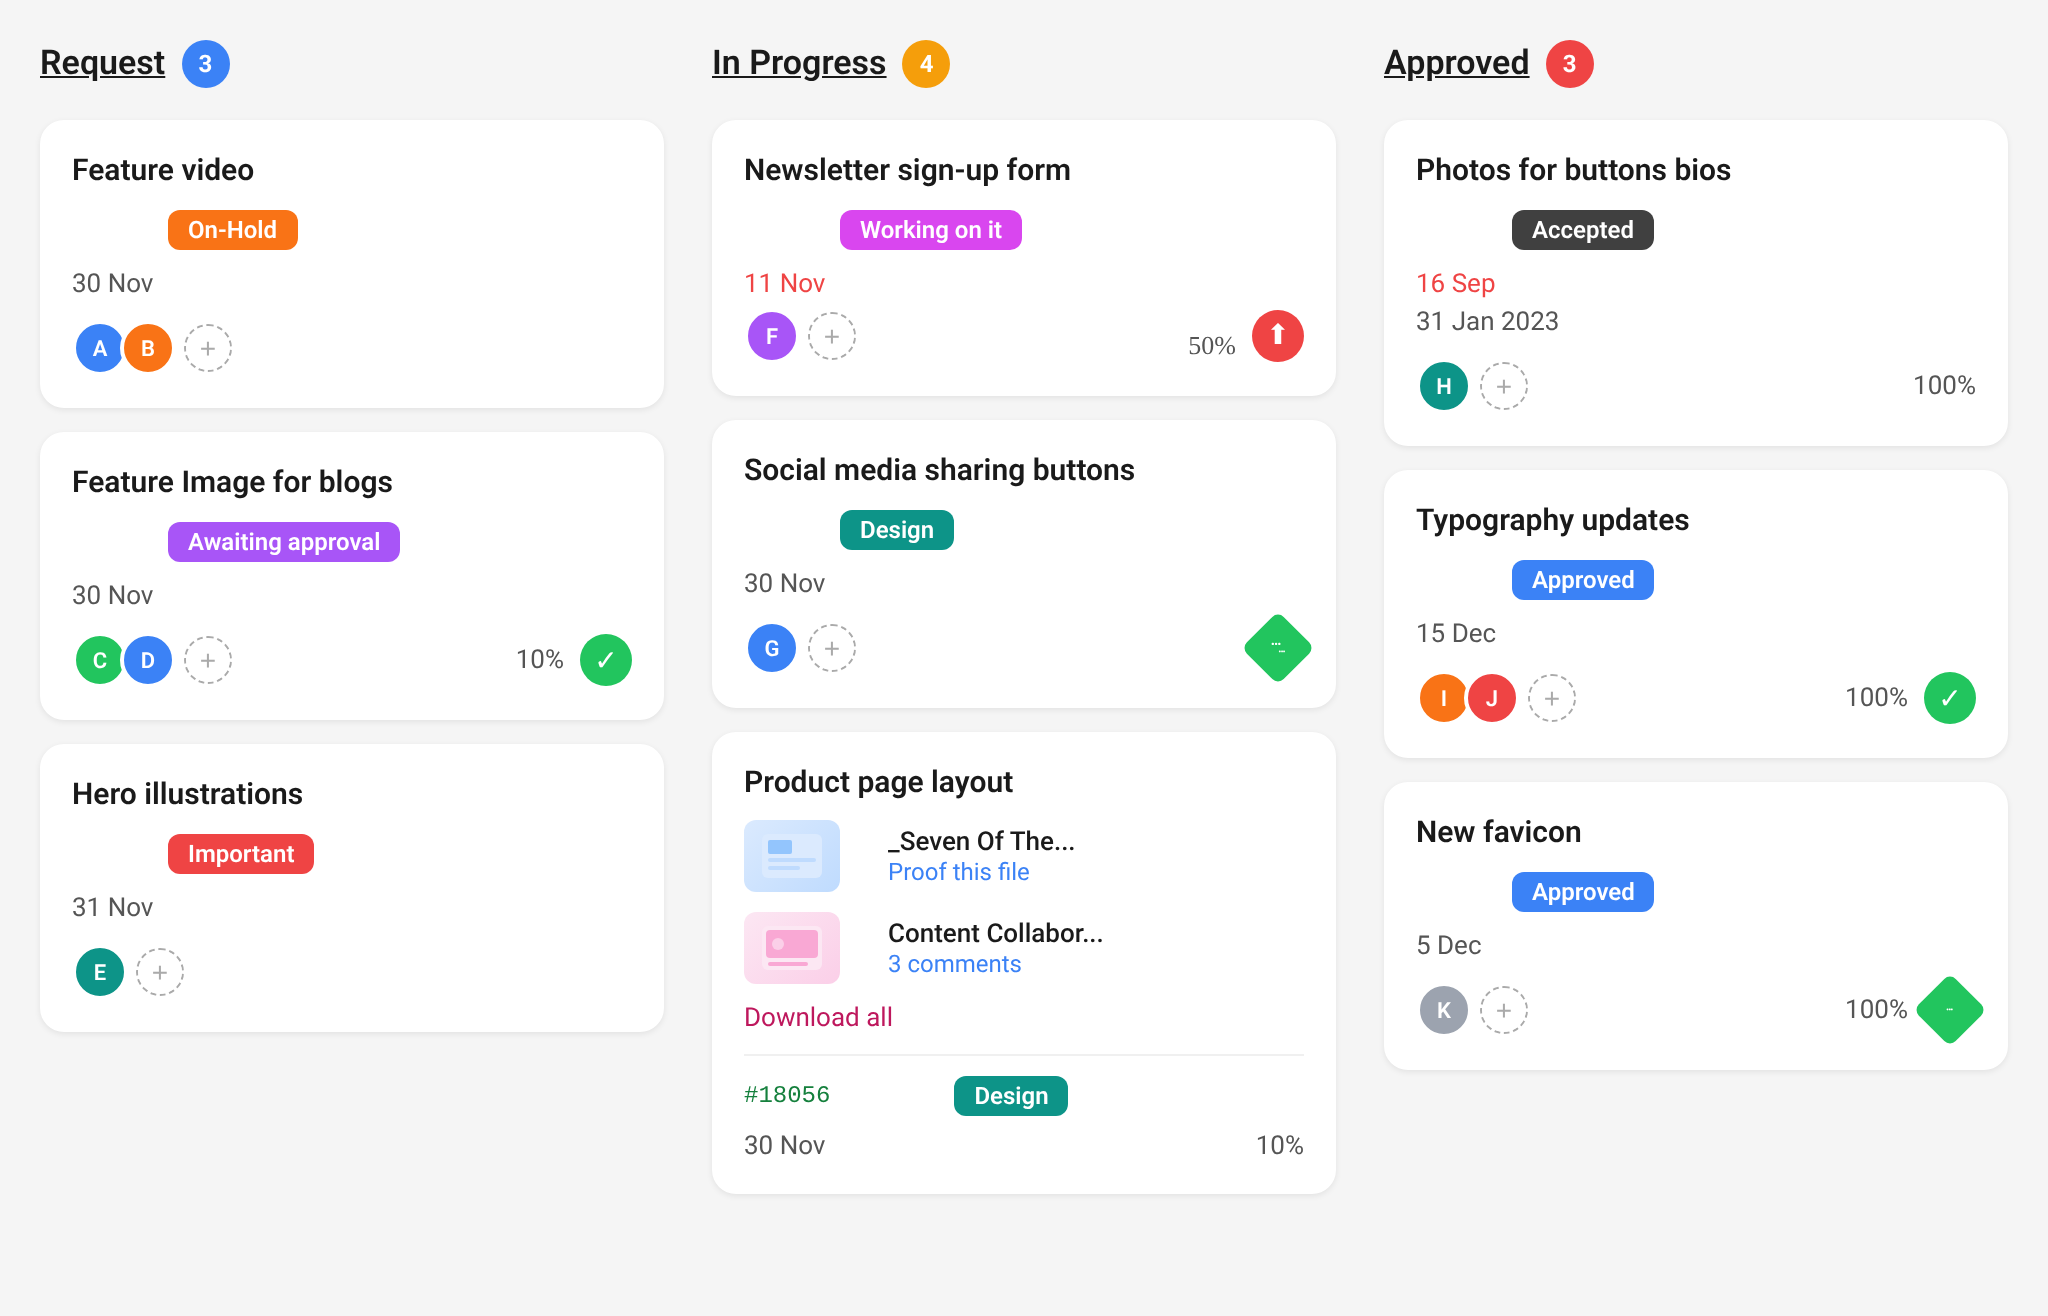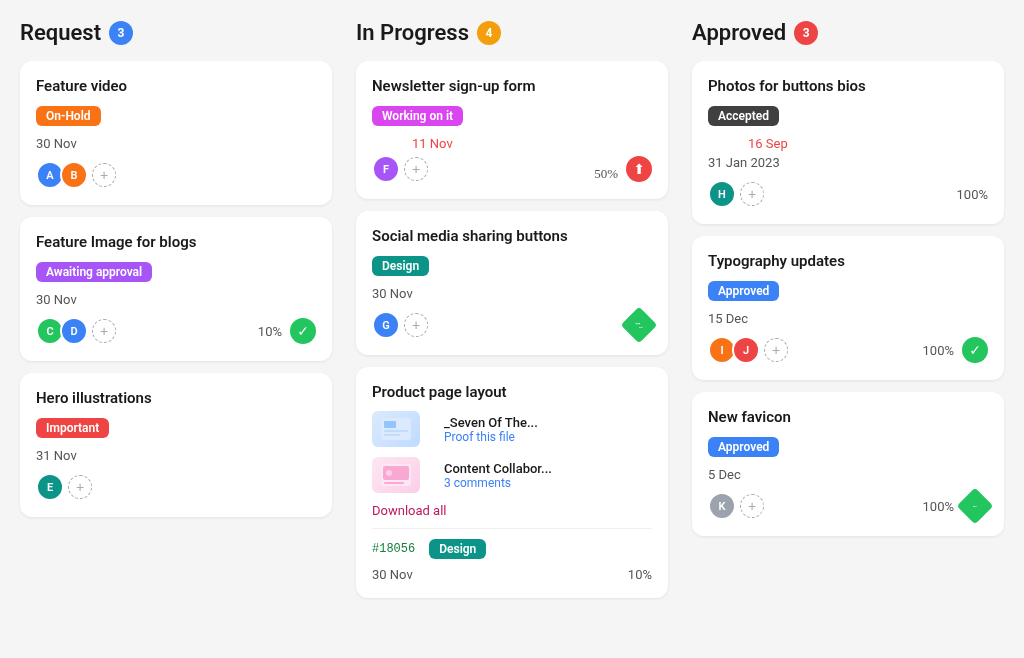--- a/index.html
+++ b/index.html
@@ -15,23 +15,24 @@
       gap: 24px;
       max-width: 1024px;
     }
     .column-header {
       display: flex;
       align-items: center;
       gap: 8px;
       margin-bottom: 16px;
     }
     .column-title {
-      font-size: 22px;
+      font-size: 17px;
       font-weight: 600;
       color: #1a1a1a;
+      text-decoration: underline;
     }
     .badge {
       display: inline-flex;
       align-items: center;
       justify-content: center;
       width: 24px;
       height: 24px;
       border-radius: 50%;
       font-size: 12px;
       font-weight: 700;
@@ -54,38 +55,38 @@
       color: #1a1a1a;
       margin-bottom: 10px;
     }
     .tag {
       display: inline-block;
       padding: 3px 10px;
       border-radius: 6px;
       font-size: 12px;
       font-weight: 600;
       margin-bottom: 10px;
+      margin-left: 48px;
     }
     .tag-orange { background: #f97316; color: white; }
     .tag-purple { background: #a855f7; color: white; }
     .tag-red { background: #ef4444; color: white; }
     .tag-green { background: #d946ef; color: white; }
     .tag-teal { background: #0d9488; color: white; }
     .tag-blue { background: #3b82f6; color: white; }
     .tag-dark-green { background: #404040; color: white; }
     .card-date {
       font-size: 13px;
       color: #555;
       margin-bottom: 10px;
     }
     .card-date-red {
       font-size: 13px;
       color: #ef4444;
       margin-bottom: 4px;
-      margin-left: 40px;
     }
     .card-date-black {
       font-size: 13px;
       color: #555;
       margin-bottom: 10px;
     }
     .card-footer {
       display: flex;
       align-items: center;
       justify-content: space-between;

